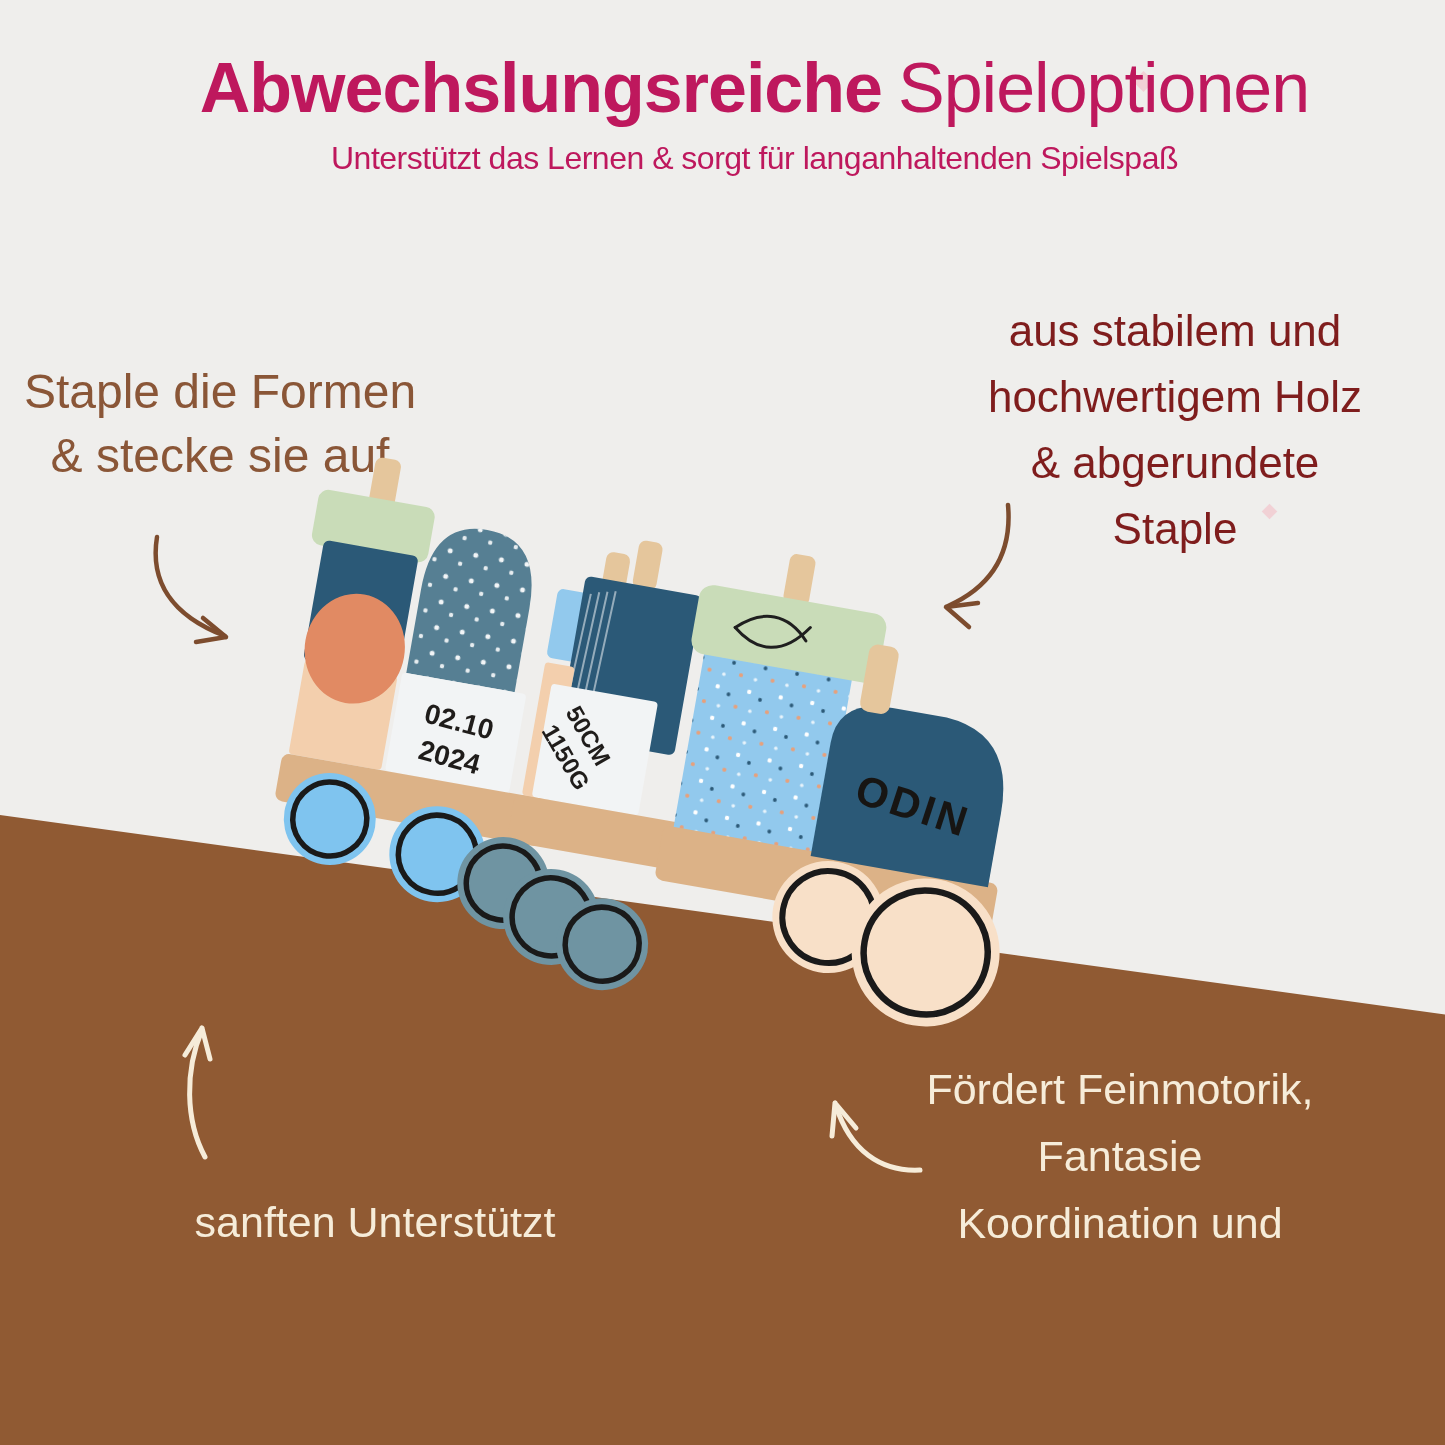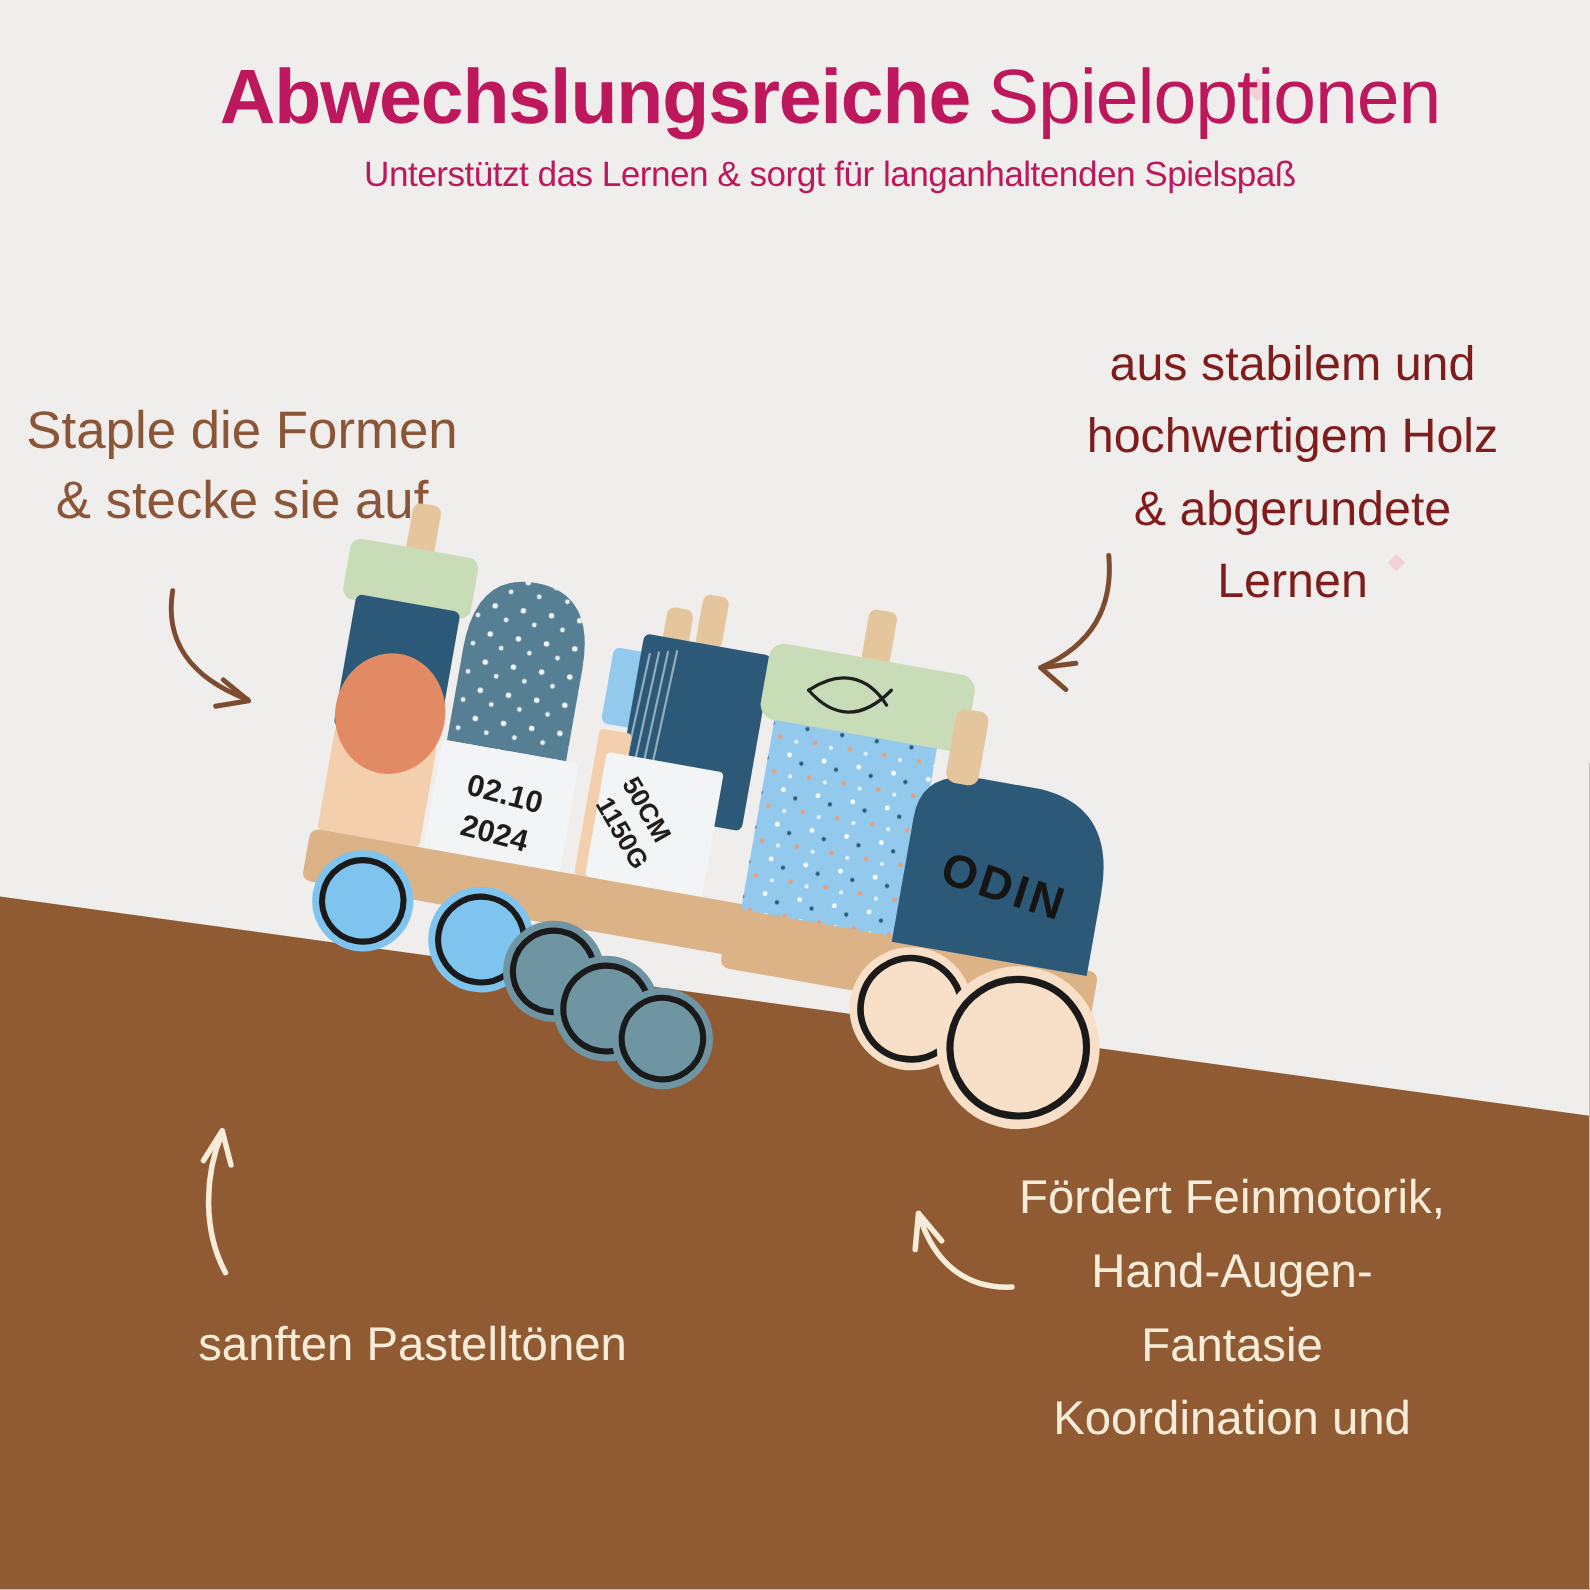--- a/index.html
+++ b/index.html
@@ -40,30 +40,29 @@
 
   <div class="anno anno-tl" style="color: rgb(138, 86, 55);">
     <div>Staple die Formen</div>
     <div>&amp; stecke sie auf</div>
   </div>
 
   <div class="anno anno-tr" style="color: #7f1d1d;">
     <div>aus stabilem und</div>
     <div>hochwertigem Holz</div>
     <div>&amp; abgerundete</div>
-    <div>Lernen</div>
+    <div>Staple</div>
   </div>
 
   <div class="anno anno-bl" style="color: rgb(246, 236, 217);">
-    <div>sanften Pastelltönen</div>
+    <div>sanften Unterstützt</div>
   </div>
 
   <div class="anno anno-br" style="color: rgb(246, 236, 217);">
     <div>Fördert Feinmotorik,</div>
-    <div>Hand-Augen-</div>
     <div>Fantasie</div>
     <div>Koordination und</div>
   </div>
 
   <svg class="scene" viewBox="0 0 1445 1445">
     <defs>
       <pattern id="heartsTeal" width="26" height="26" patternUnits="userSpaceOnUse">
         <circle cx="6" cy="7" r="2.5" fill="#ffffff" opacity="0.92"></circle>
         <circle cx="18" cy="18" r="2.2" fill="#ffffff" opacity="0.85"></circle>
       </pattern>

